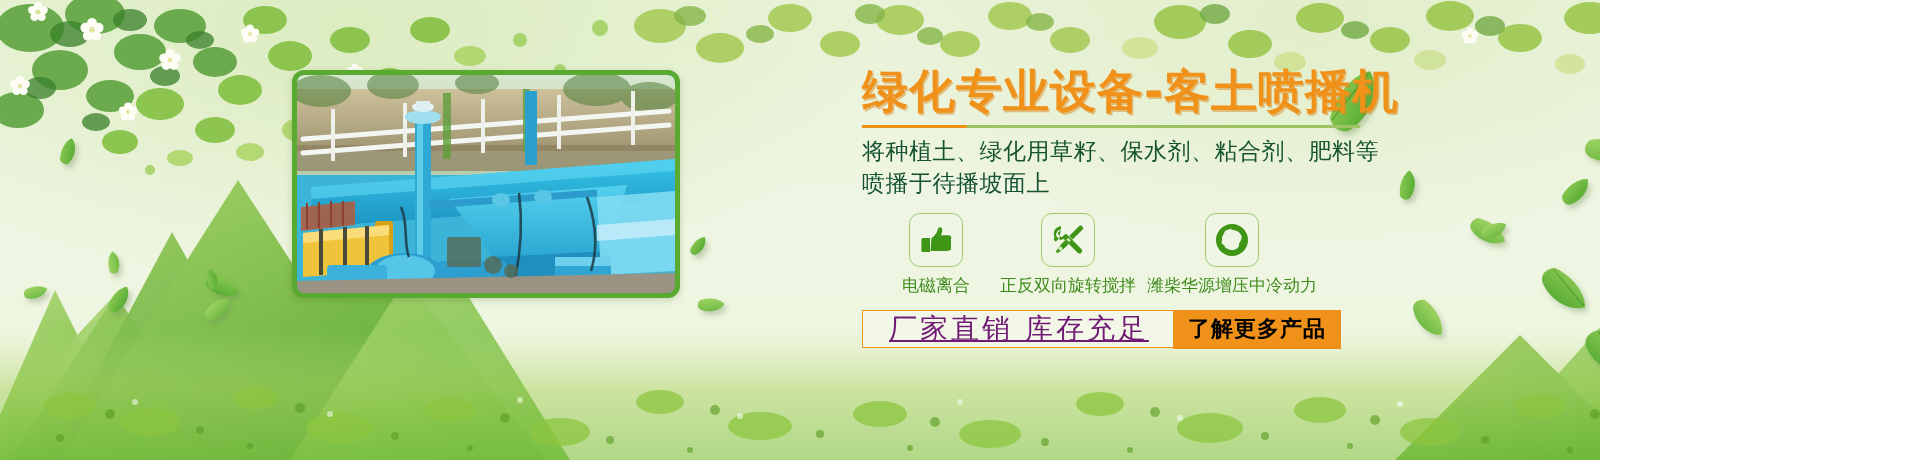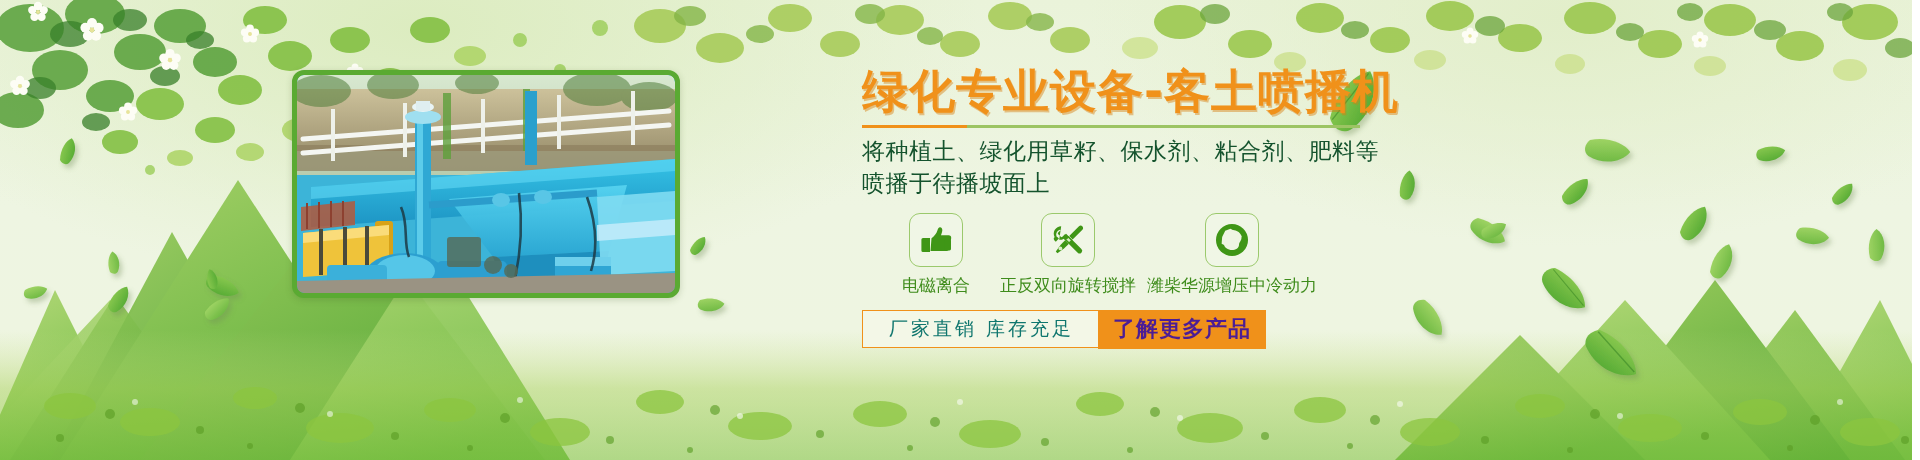--- a/index.html
+++ b/index.html
@@ -4,21 +4,21 @@
 <style>
   * { box-sizing: border-box; margin: 0; padding: 0; }
   html, body {
     width: 1920px; height: 460px;
     overflow: hidden;
     font-family: "Liberation Sans", "DejaVu Sans", sans-serif;
   }
 
   #banner {
     position: relative;
-    width: 1912px; height: 460px;
+    width: 1600px; height: 460px;
     overflow: hidden;
     background: #eaf2d8;
   }
 
   
   .bg-base {
     position: absolute; inset: 0;
     background:
       radial-gradient(ellipse 900px 420px at 22% 6%, #dcecc0 0%, rgba(232,242,214,0) 62%),
       radial-gradient(ellipse 800px 380px at 82% 4%, #e2eeca 0%, rgba(232,242,214,0) 60%),
@@ -131,33 +131,34 @@
     margin-top: 14px;
     display: inline-flex;
     height: 38px;
     border: 1.5px solid #f0911a;
     background: #f3f7e7;
   }
   #cta-text {
     display: flex;
     align-items: center;
     padding: 0 24px 0 26px;
-    font-size: 19px;
+    font-size: 28px;
     letter-spacing: 3px;
-    color: #0f766e;
+    color: #701a75;
     white-space: nowrap;
     font-family: "DejaVu Sans", "Liberation Sans", sans-serif;
+    text-decoration: underline;
   }
   #cta-button {
     display: flex;
     align-items: center;
     padding: 0 15px;
     margin: -1.5px -1.5px -1.5px 0;
     background: #f0911a;
-    color: #4c1d95;
+    color: #000000;
     font-size: 22px;
     font-weight: 700;
     letter-spacing: 1px;
     white-space: nowrap;
     cursor: pointer;
     font-family: "DejaVu Sans", "Liberation Sans", sans-serif;
   }
 </style>
 </head>
 <body>

